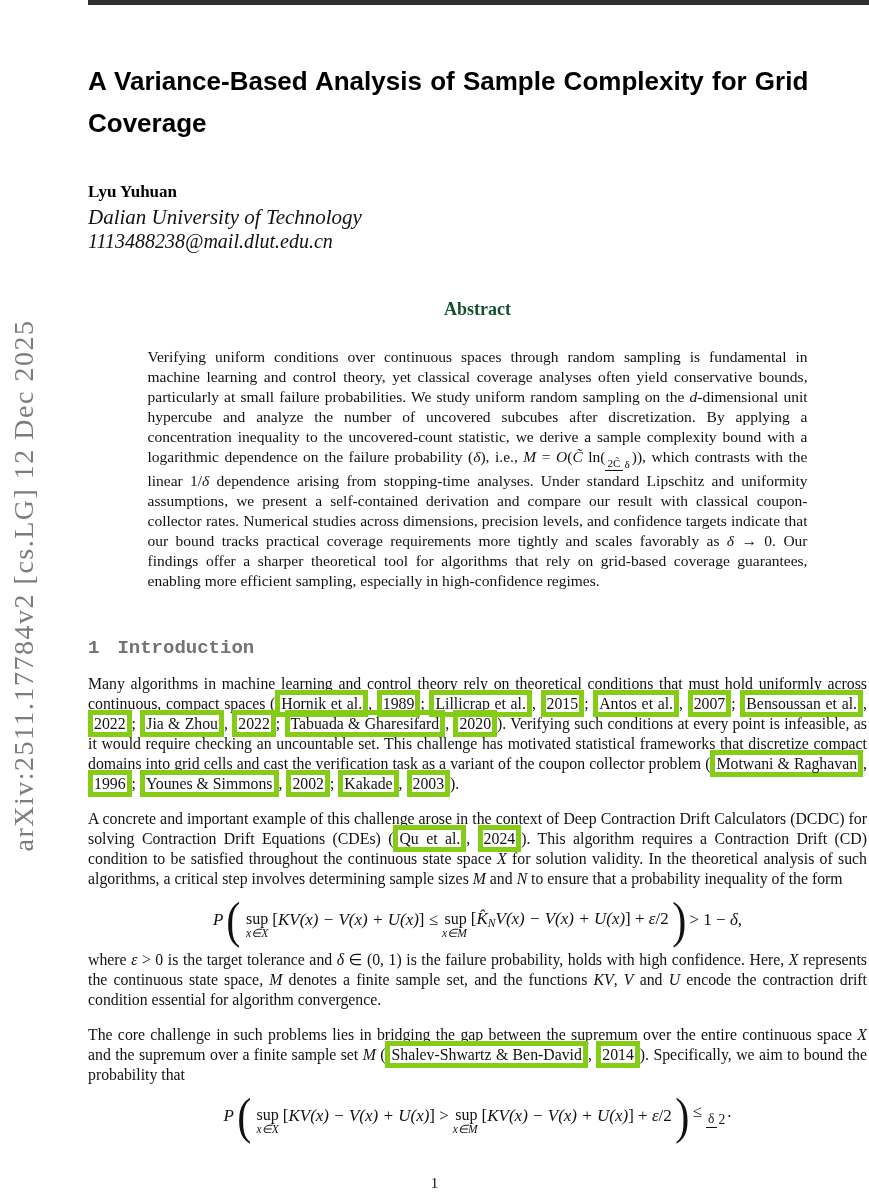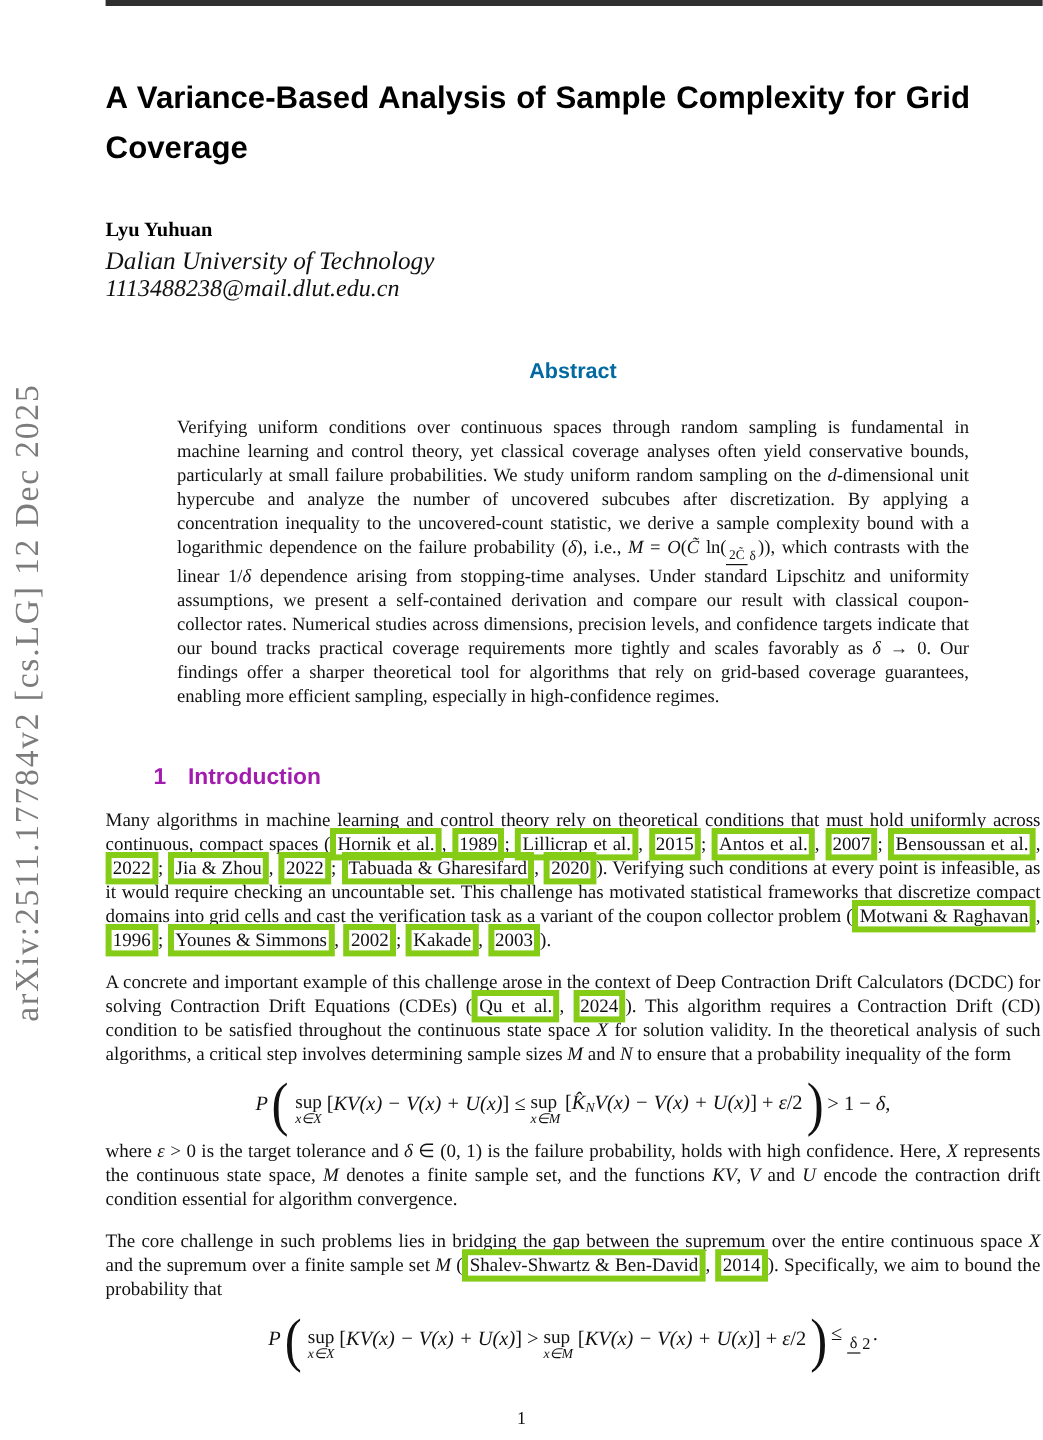--- a/index.html
+++ b/index.html
@@ -17,47 +17,47 @@
   .content{position:absolute;left:88px;top:0;width:779px;}
   .paper-title{
     margin-top:60px;font-family:"Liberation Sans", sans-serif;font-weight:bold;
     font-size:26px;line-height:42px;color:#000;word-spacing:1px;letter-spacing:0px;
   }
   .author-row{display:flex;justify-content:space-between;align-items:flex-start;margin-top:38px;flex-direction:column;}
   .author-name{font-weight:bold;font-size:17px;color:#000;}
   .affiliation{font-style:italic;font-size:21px;margin-top:3px;}
   .email{font-style:italic;font-size:20px;}
   .abstract-heading{
-    text-align:center;font-family:Liberation Sans, sans-serif;font-weight:bold;
-    font-size:18px;margin-top:46px;color:#0369a1;
+    text-align:center;font-family:Liberation Serif, serif;font-weight:bold;
+    font-size:18px;margin-top:46px;color:#14532d;
   }
   .abstract-body{
     width:660px;margin:27px auto 0 auto;text-align:justify;
     font-size:15.5px;line-height:20px;
   }
   .section-heading{
-    margin-top:46px;font-family:Liberation Sans, sans-serif;font-weight:bold;
-    font-size:19px;color:#a21caf;margin-left:40px;
+    margin-top:46px;font-family:Liberation Mono, monospace;font-weight:bold;
+    font-size:19px;color:#737373;
   }
   .section-heading .secnum{margin-right:18px;}
   .para{margin-top:15px;text-align:justify;font-size:15.8px;line-height:20px;}
   .mi{font-style:italic;}
   .cite{border:5px solid #84cc16;padding:0 1px;}
   .msub{font-size:0.68em;vertical-align:-0.25em;font-style:italic;}
   .frac{display:inline-flex;flex-direction:row;align-items:center;vertical-align:-0.45em;font-size:0.72em;line-height:1.15;}
   .fnum{border-bottom:1px solid currentColor;padding:0 2px;}
   .fden{padding:0 2px;}
   .formula{
     display:flex;align-items:center;justify-content:center;
     margin:16px 0 14px 0;font-size:17px;line-height:1;
   }
   .formula > *{margin:0 1px;}
   .formula .frac{font-size:0.8em;}
   .bigp{font-size:50px;font-weight:400;line-height:0;transform:scaleX(0.85);font-family:"Liberation Serif", serif;}
-  .supop{display:inline-flex;flex-direction:column;align-items:flex-start;margin:0 3px;transform:translateY(6px);}
+  .supop{display:inline-flex;flex-direction:column;align-items:flex-end;margin:0 3px;transform:translateY(6px);}
   .supop .op{font-size:16px;line-height:1;}
   .supop .under{font-size:11.5px;line-height:1.2;font-style:italic;}
   .mseg{white-space:nowrap;}
   .page-number{position:absolute;bottom:8px;left:0;width:869px;text-align:center;font-size:15px;}
 </style>
 </head>
 <body>
 
 <div class="topbar"></div>
 

